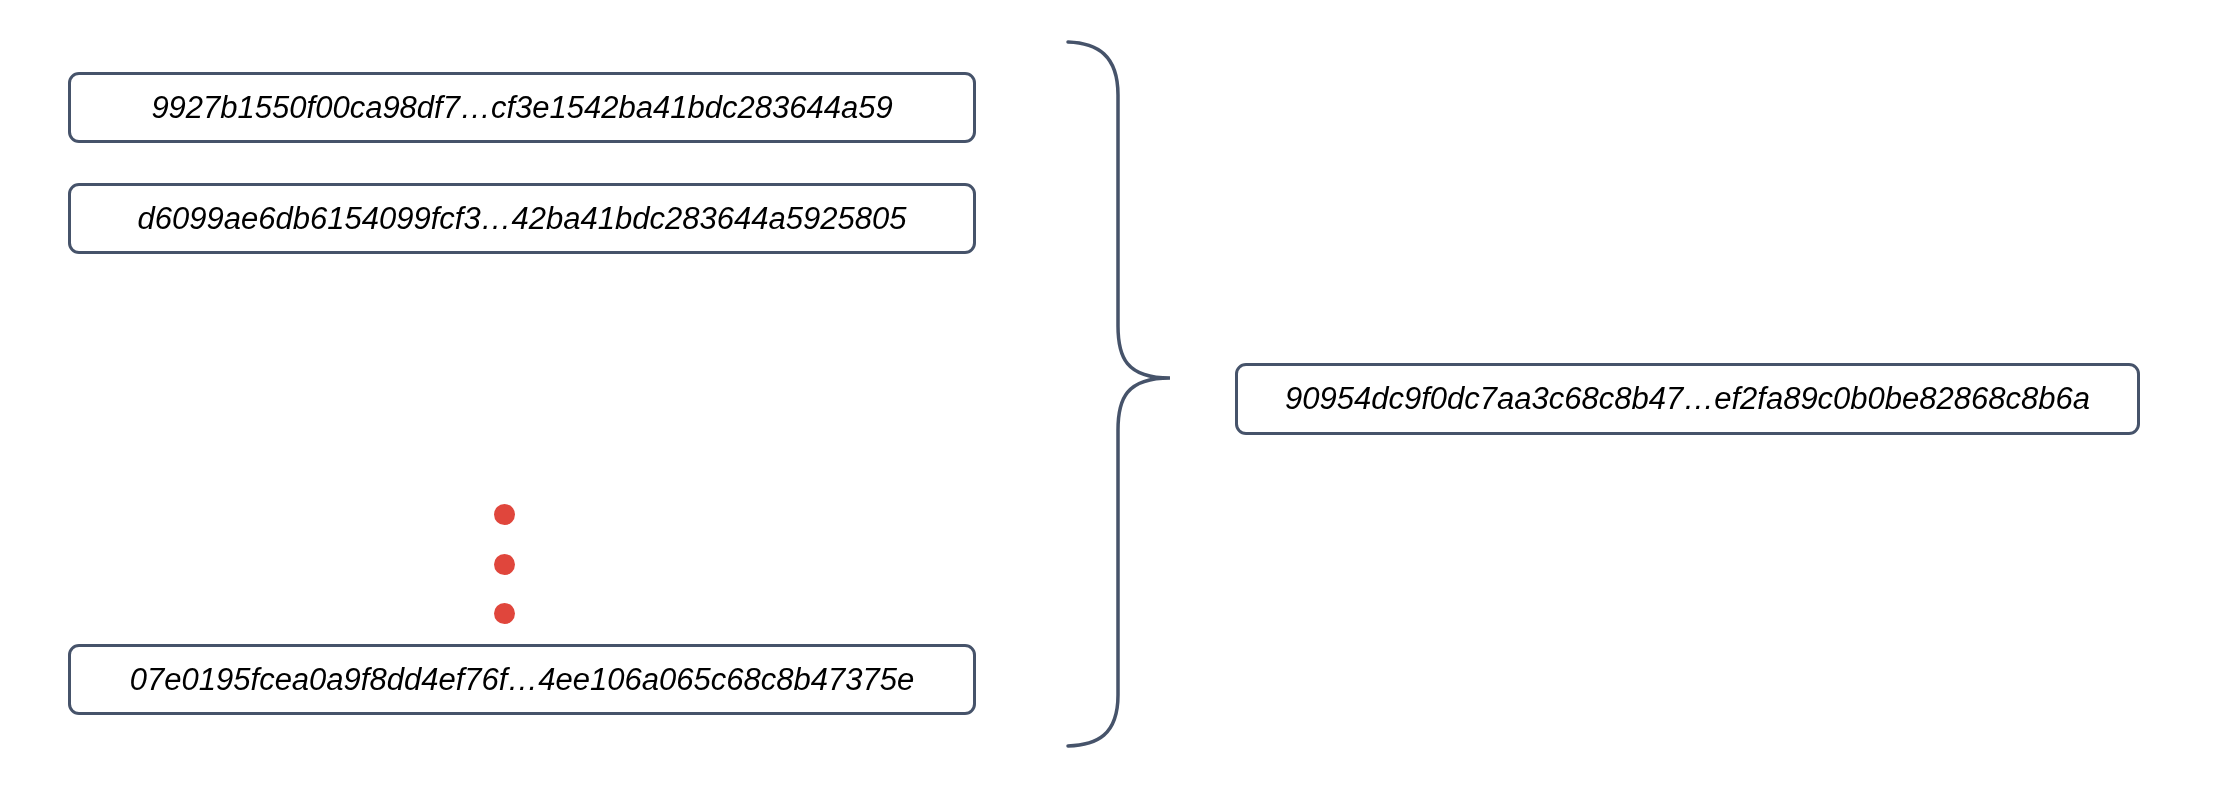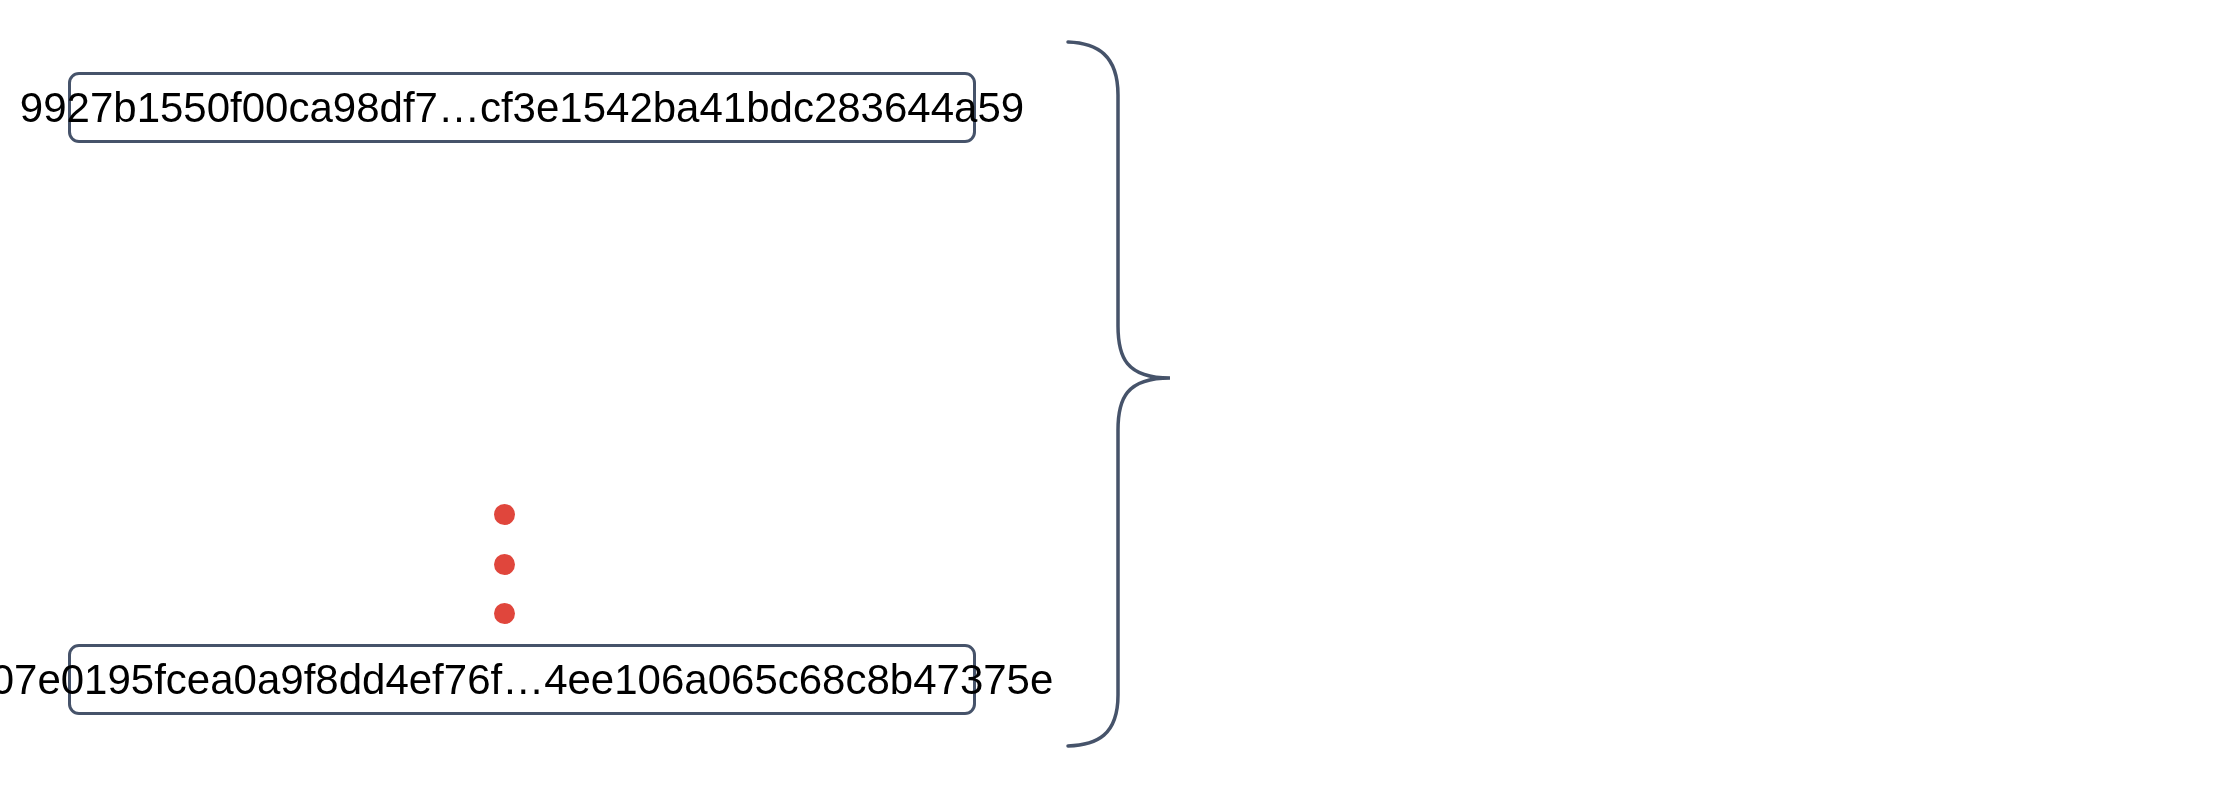--- a/index.html
+++ b/index.html
@@ -18,24 +18,25 @@
     height: 71px;
     box-sizing: border-box;
     border: 3px solid #46536a;
     border-radius: 11px;
     background: #ffffff;
     display: flex;
     align-items: center;
     justify-content: center;
   }
   .hash-text {
-    font-size: 42px;
+    font-size: 31px;
     color: #000000;
     white-space: nowrap;
     letter-spacing: 0;
+    font-style: italic;
   }
   .box-1 { top: 72px; }
   .box-2 { top: 183px; }
   .box-3 { top: 291px; }
   .box-4 { top: 398px; }
   .box-5 { top: 644px; border-radius: 11px; }
   .output-box {
     left: 1235px;
     top: 363px;
     width: 905px;
@@ -66,20 +67,23 @@
 </style>
 </head>
 <body>
 
 <div class="canvas">
 
   <div class="hash-box box-1">
     <span class="hash-text">9927b1550f00ca98df7…cf3e1542ba41bdc283644a59</span>
   </div>
 
+  <div class="hash-box box-2">
+    <span class="hash-text">d6099ae6db6154099fcf3…42ba41bdc283644a5925805</span>
+  </div>
 
 
 
   <div class="dots">
     <span class="dot"></span>
     <span class="dot"></span>
     <span class="dot"></span>
   </div>
 
   <div class="hash-box box-5">
@@ -89,14 +93,17 @@
   <svg class="brace-svg" width="2220" height="792" viewBox="0 0 2220 792" xmlns="http://www.w3.org/2000/svg">
     <path d="M 1068 42
              C 1097 43 1118 55 1118 95
              L 1118 326
              C 1118 357 1126 378 1170 378
              C 1126 378 1118 399 1118 430
              L 1118 695
              C 1118 735 1097 745 1068 746" fill="none" stroke="#46536a" stroke-width="3.5" stroke-linecap="round"></path>
   </svg>
 
+  <div class="hash-box output-box">
+    <span class="hash-text">90954dc9f0dc7aa3c68c8b47…ef2fa89c0b0be82868c8b6a</span>
+  </div>
 
 </div>
 
 </body></html>

